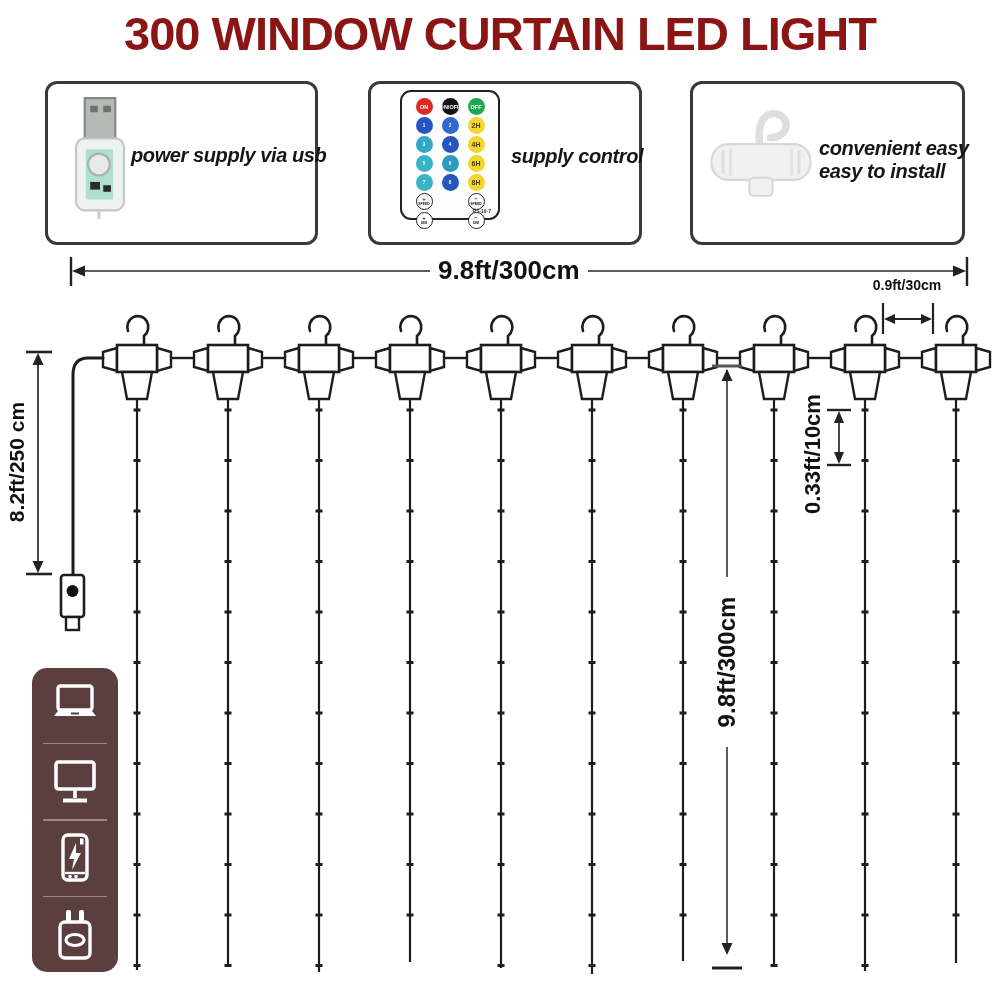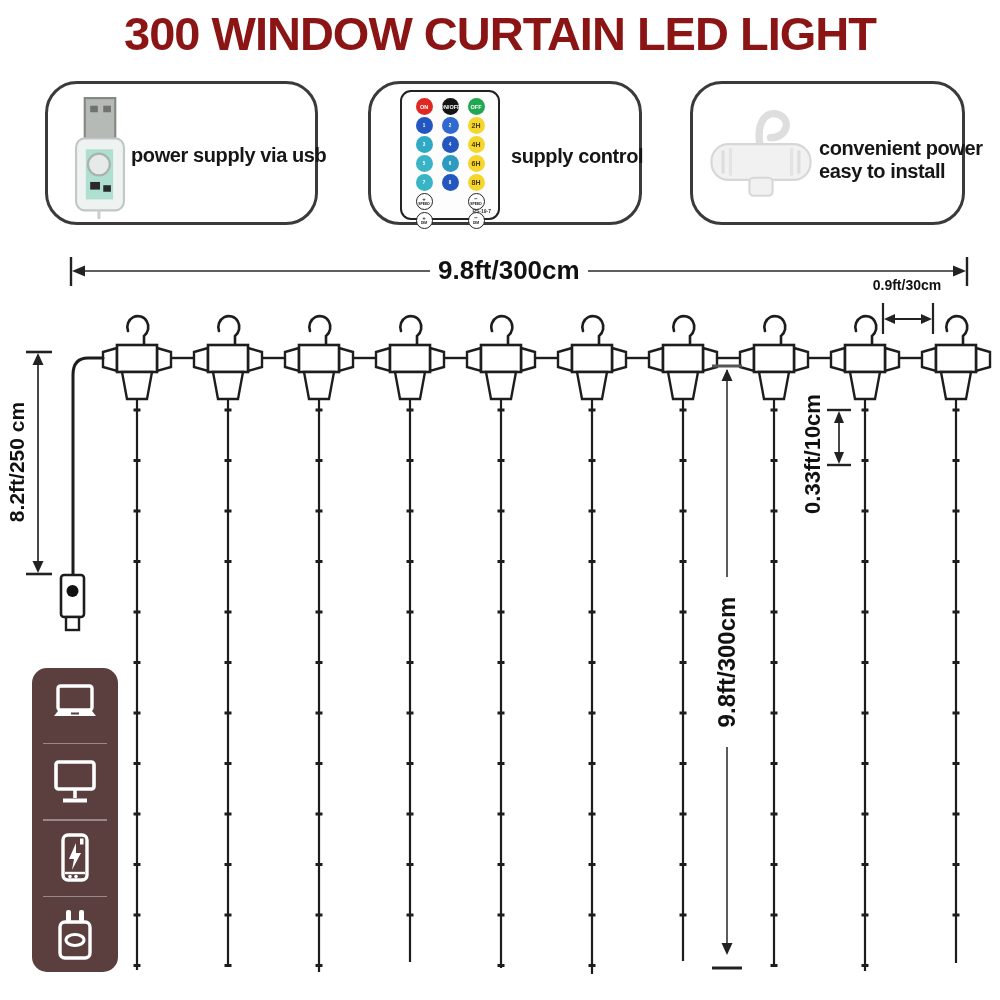--- a/index.html
+++ b/index.html
@@ -2,22 +2,22 @@
 <html><head>
 <meta charset="utf-8">
 <style>
   html,body{margin:0;padding:0;background:#fff;}
   body{width:1000px;height:1000px;font-family:"Liberation Sans",sans-serif;}
   #canvas{position:relative;width:1000px;height:1000px;background:#fff;overflow:hidden;}
 
   .title{position:absolute;left:0;top:8px;width:1000px;text-align:center;
          font-size:47px;font-weight:bold;letter-spacing:-1px;line-height:52px;}
 
-  .feature-box{position:absolute;top:81px;height:144px;border:3px solid #3a3a3a;
-               border-radius:32px;background:#fff;box-sizing:border-box;}
+  .feature-box{position:absolute;top:81px;height:164px;border:3px solid #3a3a3a;
+               border-radius:12px;background:#fff;box-sizing:border-box;font-style:italic;}
   .fb1{left:45px;width:273px;}
   .fb2{left:368px;width:274px;}
   .fb3{left:690px;width:275px;}
   .feature-label{position:absolute;font-size:20px;font-weight:bold;color:#161616;
                  letter-spacing:-0.4px;white-space:nowrap;}
 
   
   .remote{position:absolute;left:400px;top:90px;width:100px;height:130px;background:#fdfdfd;
           border:2.5px solid #222;border-radius:11px;box-sizing:border-box;}
   .rgrid{display:grid;grid-template-columns:17px 17px 17px;justify-content:center;
@@ -416,21 +416,21 @@
     <svg width="116" height="100" viewBox="0 0 110 95" style="position:absolute;left:10px;top:18px">
       <path d="M54 42 C50 16 62 8 72 12 C84 17 80 34 64 34" fill="none" stroke="#dedede" stroke-width="7" stroke-linecap="round"></path>
       <rect x="8" y="40" width="94" height="34" rx="16" fill="#f1f1f1" stroke="#d7d7d7" stroke-width="2"></rect>
       <line x1="19" y1="46" x2="19" y2="68" stroke="#dddddd" stroke-width="3"></line>
       <line x1="26" y1="44" x2="26" y2="70" stroke="#e3e3e3" stroke-width="3"></line>
       <line x1="84" y1="44" x2="84" y2="70" stroke="#e3e3e3" stroke-width="3"></line>
       <line x1="91" y1="46" x2="91" y2="68" stroke="#dddddd" stroke-width="3"></line>
       <rect x="44" y="72" width="22" height="17" rx="4" fill="#f1f1f1" stroke="#d7d7d7" stroke-width="2"></rect>
     </svg>
     <div class="feature-label" style="left:126px;top:53px;line-height:23px">
-      <div>convenient power</div>
+      <div>convenient easy</div>
       <div>easy to install</div>
     </div>
   </div>
 
   <div class="dim bgwhite" style="left:430px;top:255px;font-size:26px;padding:0 8px">9.8ft/300cm</div>
   <div class="dim" style="left:848px;top:277px;width:118px;font-size:14px">0.9ft/30cm</div>
   <div class="dim rot" style="left:-68px;top:450px;width:170px;font-size:21px">8.2ft/250 cm</div>
   <div class="dim rot" style="left:733px;top:441px;width:160px;font-size:22px">0.33ft/10cm</div>
   <div class="dim rot bgwhite" style="left:642px;top:648px;width:170px;font-size:24px">9.8ft/300cm</div>
 

